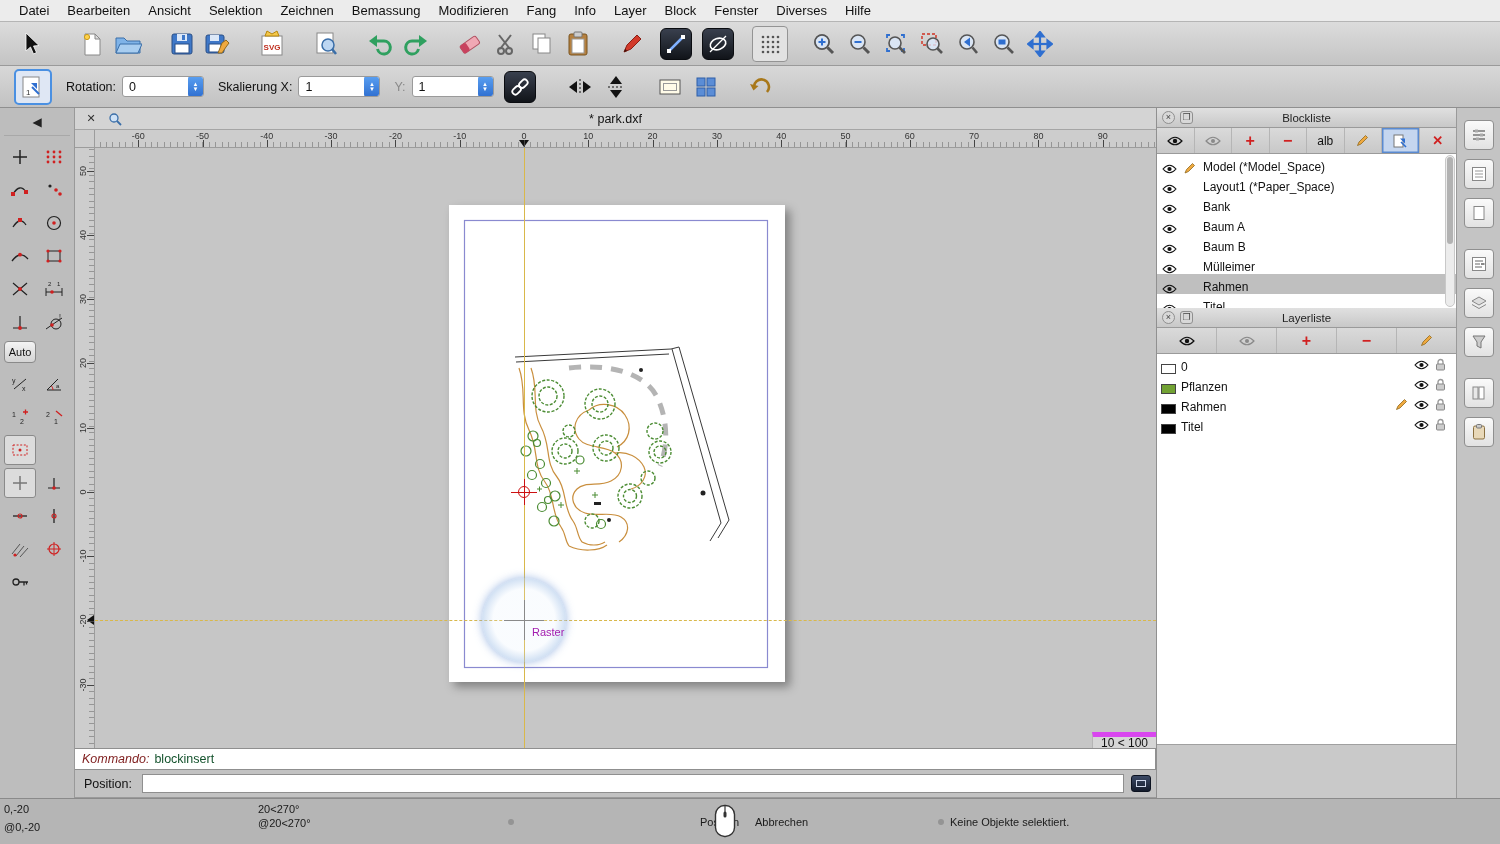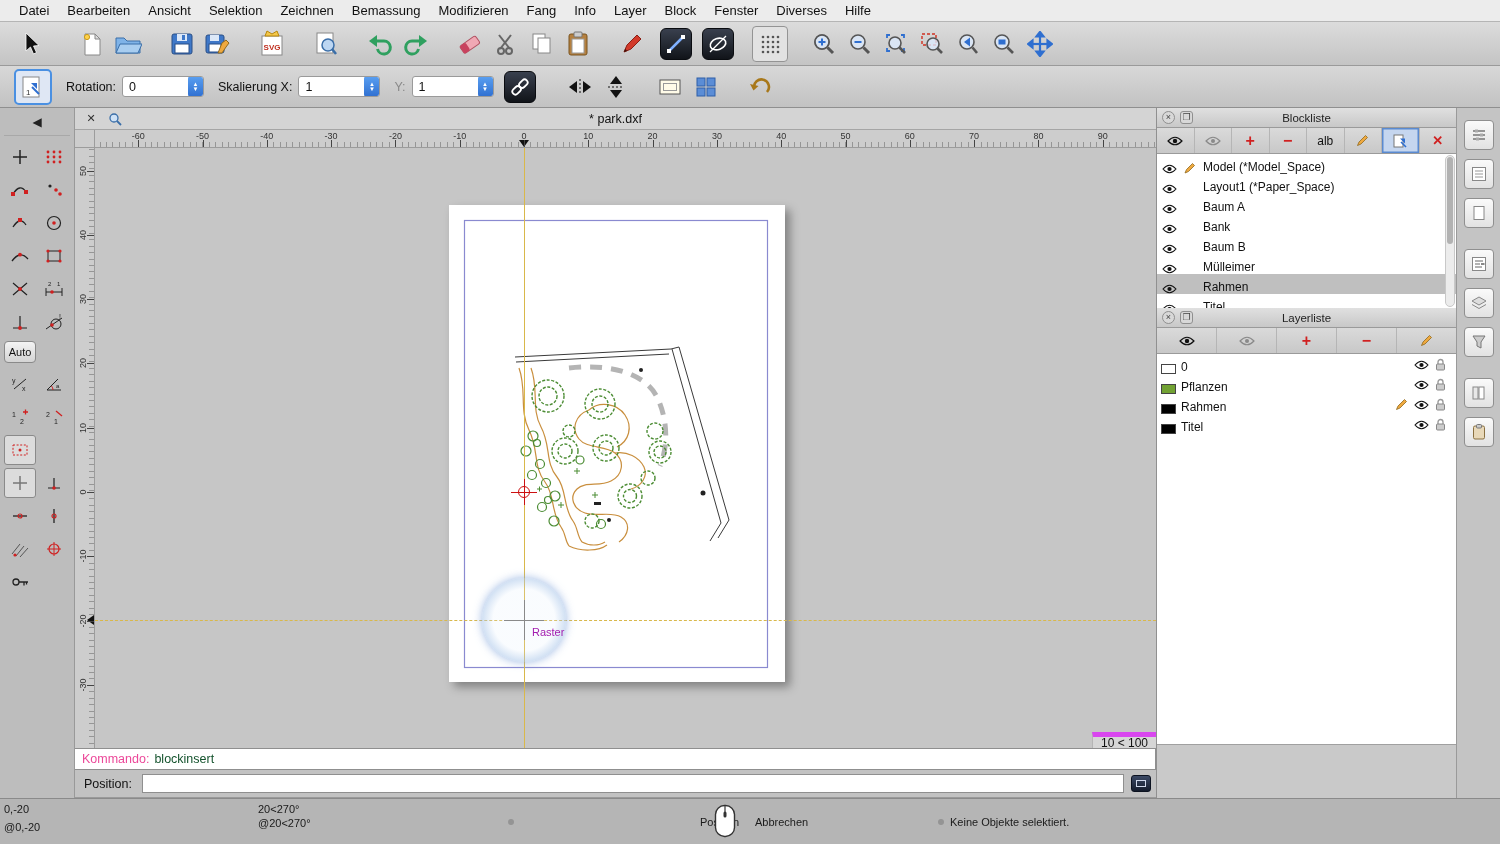--- a/index.html
+++ b/index.html
@@ -69,21 +69,21 @@
   #origin-cross .oc-v{position:absolute;top:-13px;left:-0.5px;height:26px;width:1px;background:#cc1111}
   #lens{position:absolute;left:387px;top:430px;width:84px;height:84px;border-radius:50%;z-index:4;
     background:radial-gradient(circle,rgba(225,238,252,.18) 52%,rgba(165,195,232,.5) 70%,rgba(120,160,215,.28) 77%,rgba(120,160,215,0) 80%);
     box-shadow:0 0 10px rgba(130,165,220,.8)}
   #lens .lh{position:absolute;left:22px;right:22px;top:50%;height:1px;background:#8a8a8a}
   #lens .lv{position:absolute;top:22px;bottom:22px;left:50%;width:1px;background:#8a8a8a}
   #snap-label{position:absolute;left:437px;top:478px;color:#a21caf;font-size:11px;z-index:5}
   #grid-info{position:absolute;right:0;bottom:0;height:16px;padding:0 8px;background:#d6d6d6;font-size:12px;display:flex;align-items:center;z-index:6;border-top:5px solid #d946ef;border-left:1px solid #b5b5b5}
 
   #cmdrow{height:22px;background:#fff;border:1px solid #8f8f8f;border-left:none;display:flex;align-items:center;padding-left:7px;font-size:12.5px}
-  #cmdrow .prompt{color:#ec4899;margin-right:5px}
+  #cmdrow .prompt{color:#7f1d1d;font-style:italic;margin-right:5px}
   #cmdrow .cmdval{color:#14532d}
   #posrow{height:28px;background:#c2c2c2;display:flex;align-items:center;font-size:12.5px;border-bottom:1px solid #9a9a9a}
   #posrow label{margin:0 10px 0 9px}
   #posrow input{flex:1;height:19px;border:1px solid #8f8f8f;background:#fff;font-size:12px;padding:0 4px;font-family:"Liberation Sans",sans-serif}
   #posrow .mini-btn{width:20px;height:17px;margin:0 5px 0 7px;background:linear-gradient(#3c4a66,#141c2c);border-radius:3px;border:1px solid #0c1220;display:flex;align-items:center;justify-content:center}
   #posrow .mini-btn i{width:10px;height:7px;border:1px solid #cfd8ea;display:block}
 
   
   #rightpanels{width:300px;flex-shrink:0;background:#d2d2d2;border-left:1px solid #909090;display:flex;flex-direction:column}
   .panel-header{height:20px;background:linear-gradient(#e0e0e0,#c8c8c8);border-bottom:1px solid #9a9a9a;display:flex;align-items:center;position:relative;flex-shrink:0}
@@ -846,31 +846,31 @@
             <span class="lbl">Layout1 (*Paper_Space)</span>
           </div>
           <div class="lrow">
             <span class="icon-slot">
                 <svg width="15" height="10">
                   <path d="M1,5 Q7.5,-2.5 14,5 Q7.5,12.5 1,5Z" fill="none" stroke="#111" stroke-width="1.1"></path>
                   <circle cx="7.5" cy="5" r="2.1" fill="#111"></circle>
                 </svg>
               </span>
             <span class="icon-slot"></span>
-            <span class="lbl">Baum A</span>
+            <span class="lbl">Bank</span>
           </div>
           <div class="lrow">
             <span class="icon-slot">
                 <svg width="15" height="10">
                   <path d="M1,5 Q7.5,-2.5 14,5 Q7.5,12.5 1,5Z" fill="none" stroke="#111" stroke-width="1.1"></path>
                   <circle cx="7.5" cy="5" r="2.1" fill="#111"></circle>
                 </svg>
               </span>
             <span class="icon-slot"></span>
-            <span class="lbl">Bank</span>
+            <span class="lbl">Baum A</span>
           </div>
           <div class="lrow">
             <span class="icon-slot">
                 <svg width="15" height="10">
                   <path d="M1,5 Q7.5,-2.5 14,5 Q7.5,12.5 1,5Z" fill="none" stroke="#111" stroke-width="1.1"></path>
                   <circle cx="7.5" cy="5" r="2.1" fill="#111"></circle>
                 </svg>
               </span>
             <span class="icon-slot"></span>
             <span class="lbl">Baum B</span>

